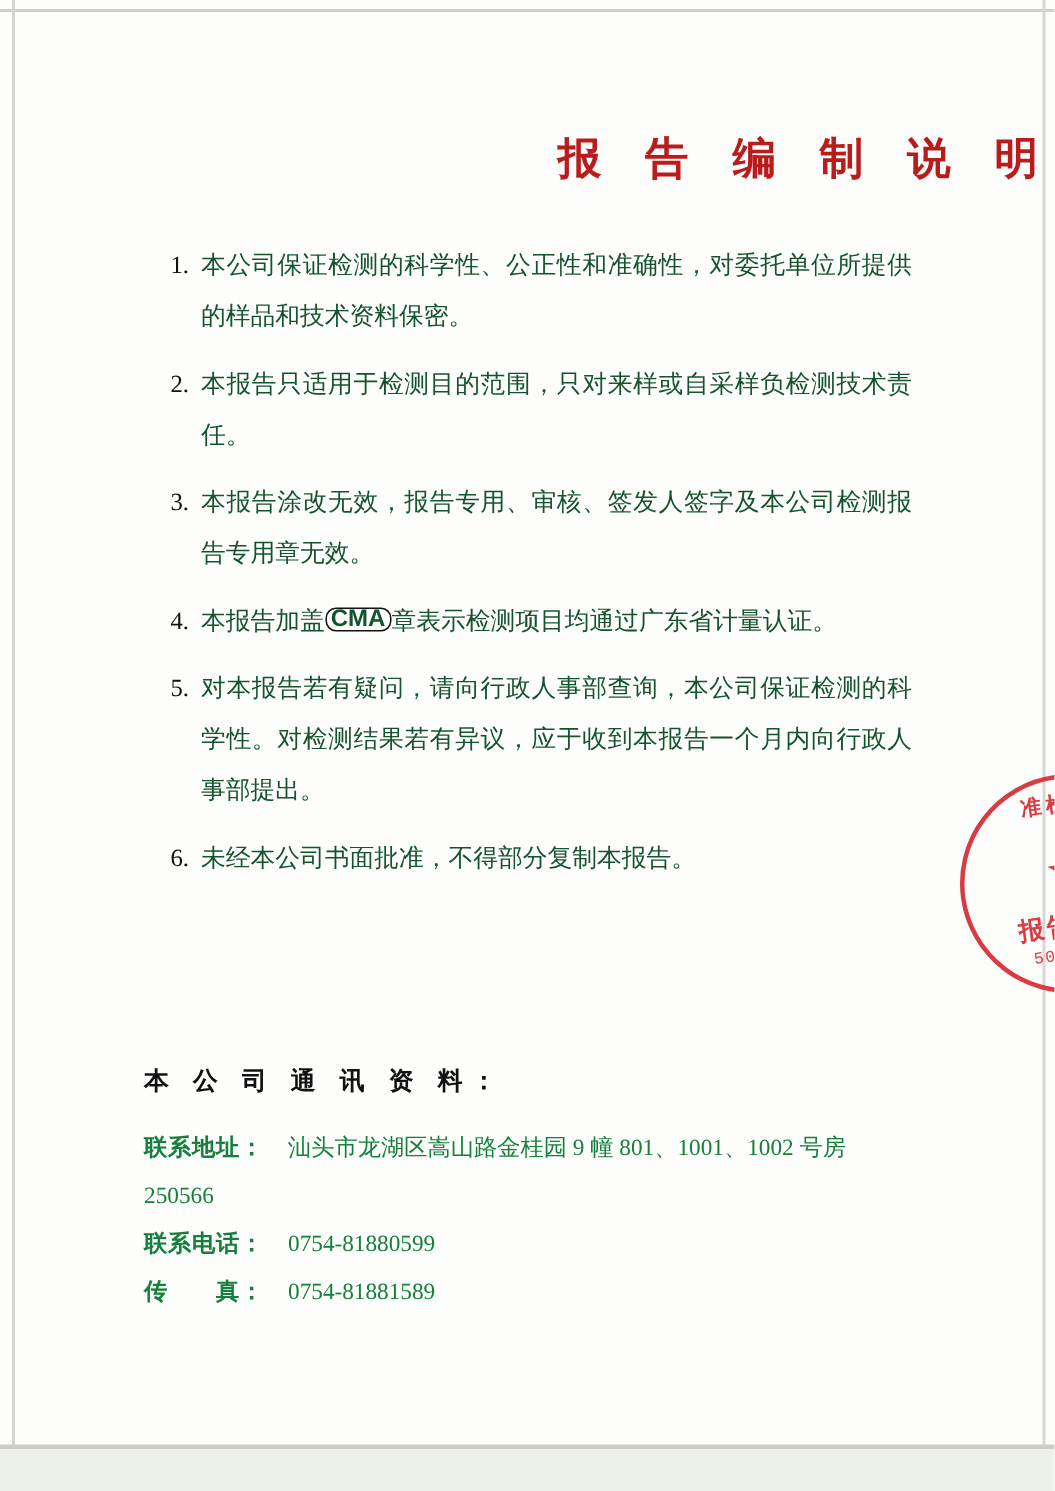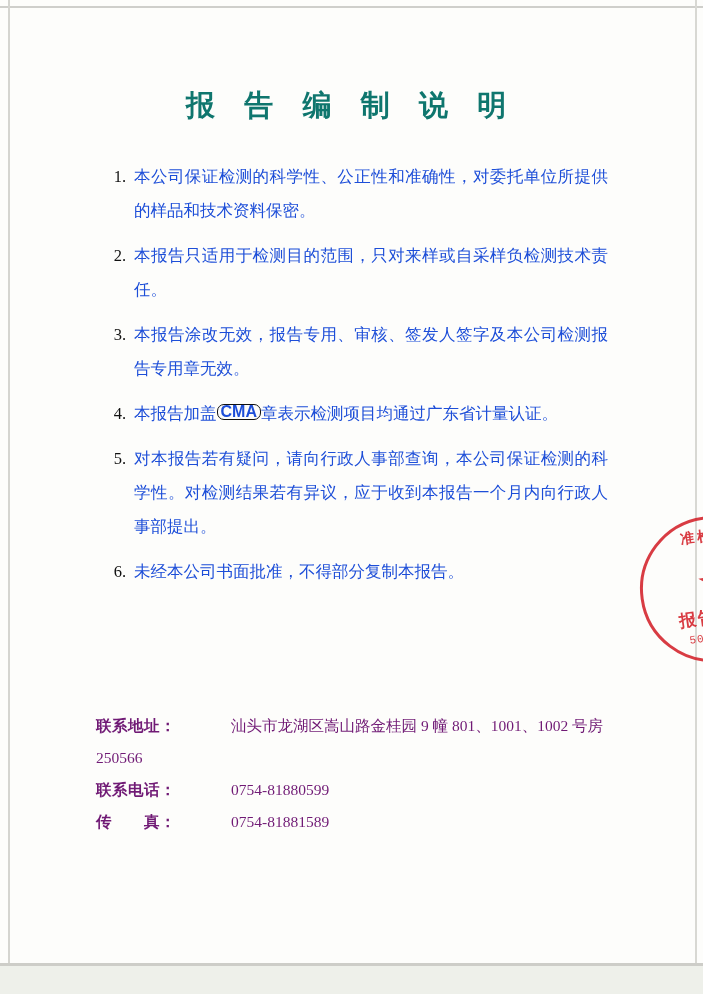--- a/index.html
+++ b/index.html
@@ -51,26 +51,26 @@
     left: 0; right: 0; bottom: 0;
     height: 28px;
     background: #eef0ea;
   }
 
   .title {
     position: absolute;
     top: 86px;
     left: 0;
     right: 0;
-    text-align: center;
+    text-align: right;
     font-size: 29px;
     font-weight: bold;
     letter-spacing: 11px;
     font-family: "Liberation Serif", serif;
-    color: #0f766e;
+    color: #b91c1c;
   }
 
   .list {
     position: absolute;
     top: 160px;
     left: 96px;
     width: 512px;
   }
   .item {
     display: flex;
@@ -85,21 +85,21 @@
     font-size: 16.5px;
     line-height: 34px;
     font-family: "Liberation Serif", serif;
     color: #111;
   }
   .item-text {
     flex: 1;
     font-size: 16.5px;
     line-height: 34px;
     text-align: justify;
-    color: #1d4ed8;
+    color: #14532d;
     font-family: "Liberation Serif", serif;
   }
   .ma-mark {
     display: inline-block;
     border: 1.6px solid #111;
     border-radius: 7px;
     padding: 0 3px;
     font-size: 16px;
     font-weight: bold;
     line-height: 14px;
@@ -118,22 +118,21 @@
     font-size: 16.5px;
     font-weight: bold;
     letter-spacing: 6px;
     margin-bottom: 18px;
     color: #111;
   }
   .contact-row {
     display: flex;
     font-size: 15.5px;
     line-height: 32px;
-    color: #701a75;
-    gap: 39px;
+    color: #15803d;
   }
   .contact-label {
     flex: 0 0 96px;
     font-weight: bold;
     letter-spacing: 0.5px;
   }
   .contact-value {
     flex: 1;
     font-family: "Liberation Serif", serif;
   }
@@ -239,20 +238,21 @@
   </div>
 
   <div class="stamp">
     <div class="stamp-top">准检测</div>
     <div class="stamp-star">★</div>
     <div class="stamp-mid">报告专用</div>
     <div class="stamp-num">50700218</div>
   </div>
 
   <div class="contact">
+    <div class="contact-title">本 公 司 通 讯 资 料：</div>
 
     <div class="contact-row">
       <div class="contact-label">联系地址：</div>
       <div class="contact-value">汕头市龙湖区嵩山路金桂园 9 幢 801、1001、1002 号房</div>
     </div>
 
     <div class="contact-row">
       <div class="contact-value">250566</div>
     </div>
 

